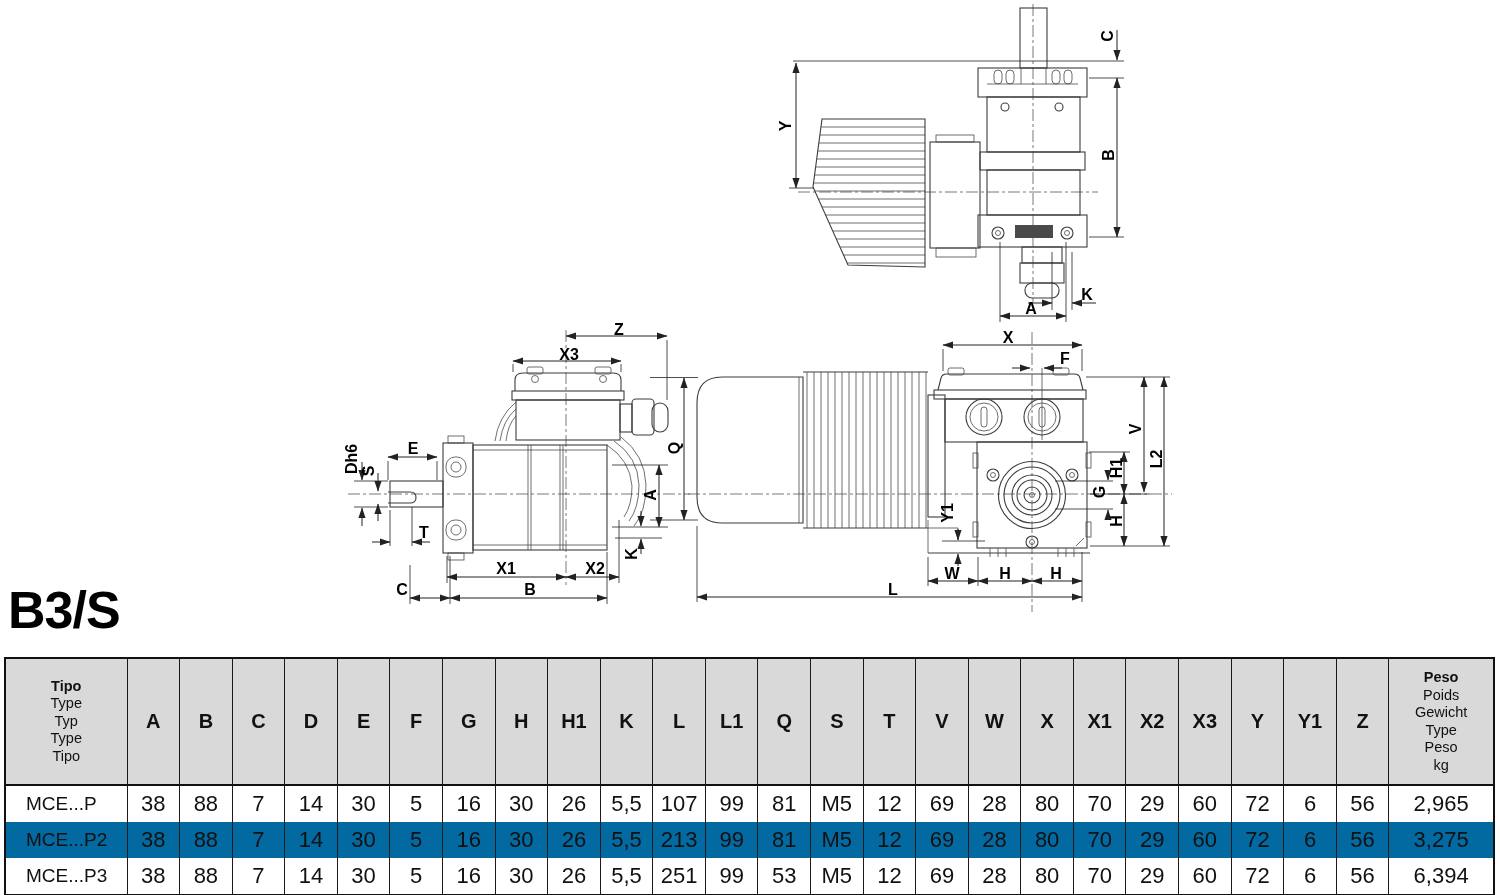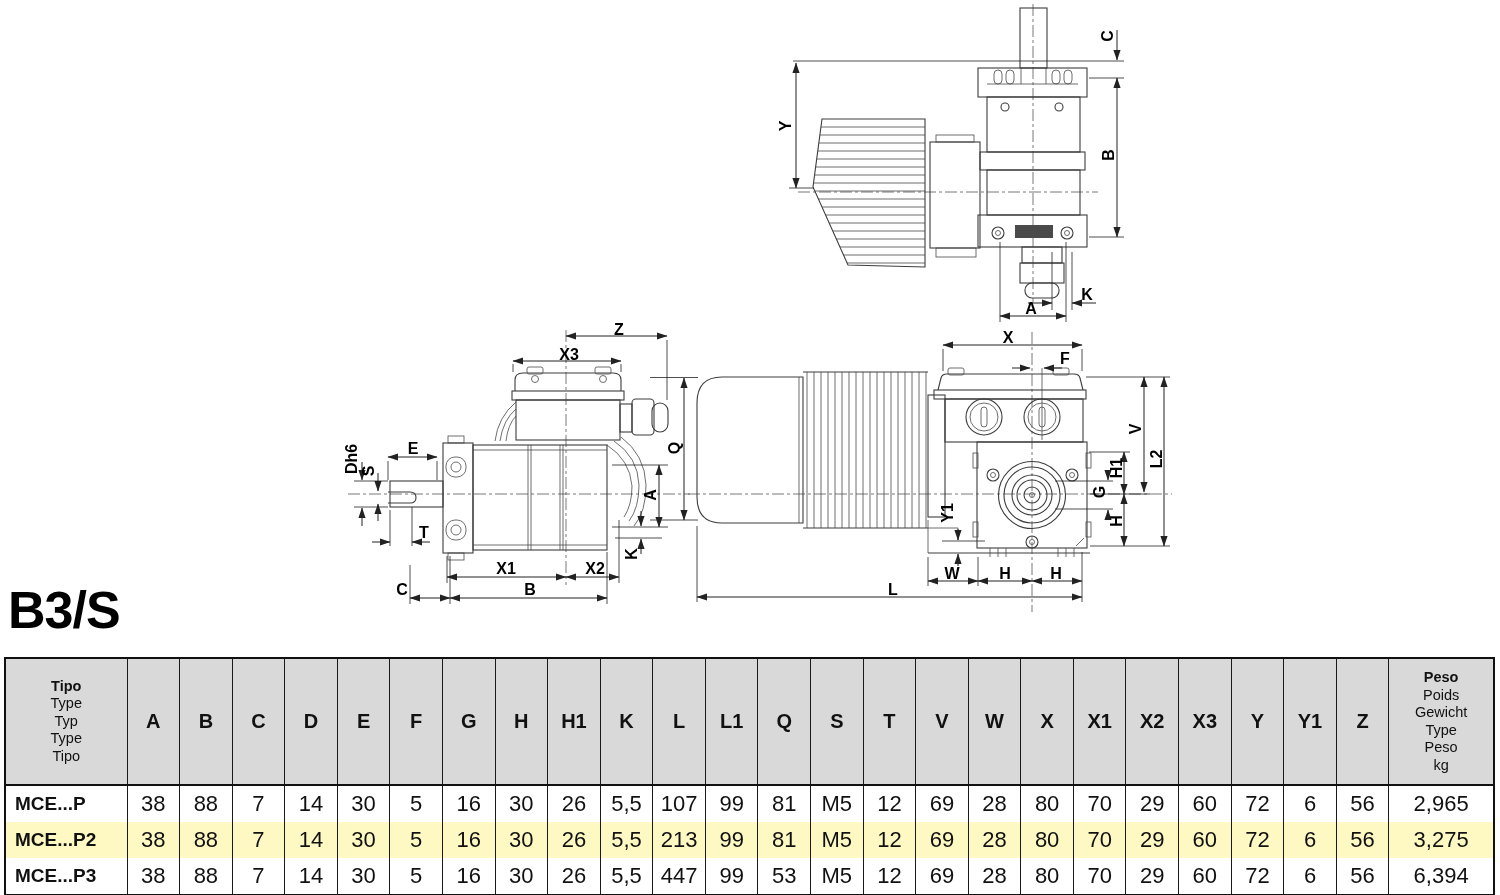--- a/index.html
+++ b/index.html
@@ -22,22 +22,22 @@
   
   table{position:absolute;left:4px;top:657px;width:1489px;border-collapse:collapse;
         table-layout:fixed;border:2.5px solid #111;}
   th,td{border-left:1.5px solid #1a1a1a;border-right:1.5px solid #1a1a1a;padding:0;
         text-align:center;overflow:hidden;color:#111;}
   thead th{background:#d9d9d9;height:125px;border-bottom:2px solid #111;
            font-size:20px;font-weight:bold;}
   th.hdr-multi{font-size:14.5px;line-height:17.5px;font-weight:normal;}
   .hdr-multi .b{font-weight:bold;}
   tbody td{height:36px;font-size:22px;font-weight:normal;background:#fff;}
-  tbody tr.alt td{background:#fef9c3;}
-  td.rowlabel{text-align:left;padding-left:9px;font-weight:bold;font-size:19px;}
+  tbody tr.alt td{background:#0369a1;}
+  td.rowlabel{text-align:left;padding-left:20px;font-weight:normal;font-size:19px;}
 </style>
 </head>
 <body>
 
 <div class="page">
 
   <div class="drawing-area">
     <svg width="1500" height="658" viewBox="0 0 1500 658">
       <defs>
         <marker id="ae" viewBox="0 0 10 8" markerWidth="11" markerHeight="9" refX="9.5" refY="4" orient="auto">
@@ -397,21 +397,21 @@
           <td>38</td>
           <td>88</td>
           <td>7</td>
           <td>14</td>
           <td>30</td>
           <td>5</td>
           <td>16</td>
           <td>30</td>
           <td>26</td>
           <td>5,5</td>
-          <td>447</td>
+          <td>251</td>
           <td>99</td>
           <td>53</td>
           <td>M5</td>
           <td>12</td>
           <td>69</td>
           <td>28</td>
           <td>80</td>
           <td>70</td>
           <td>29</td>
           <td>60</td>

